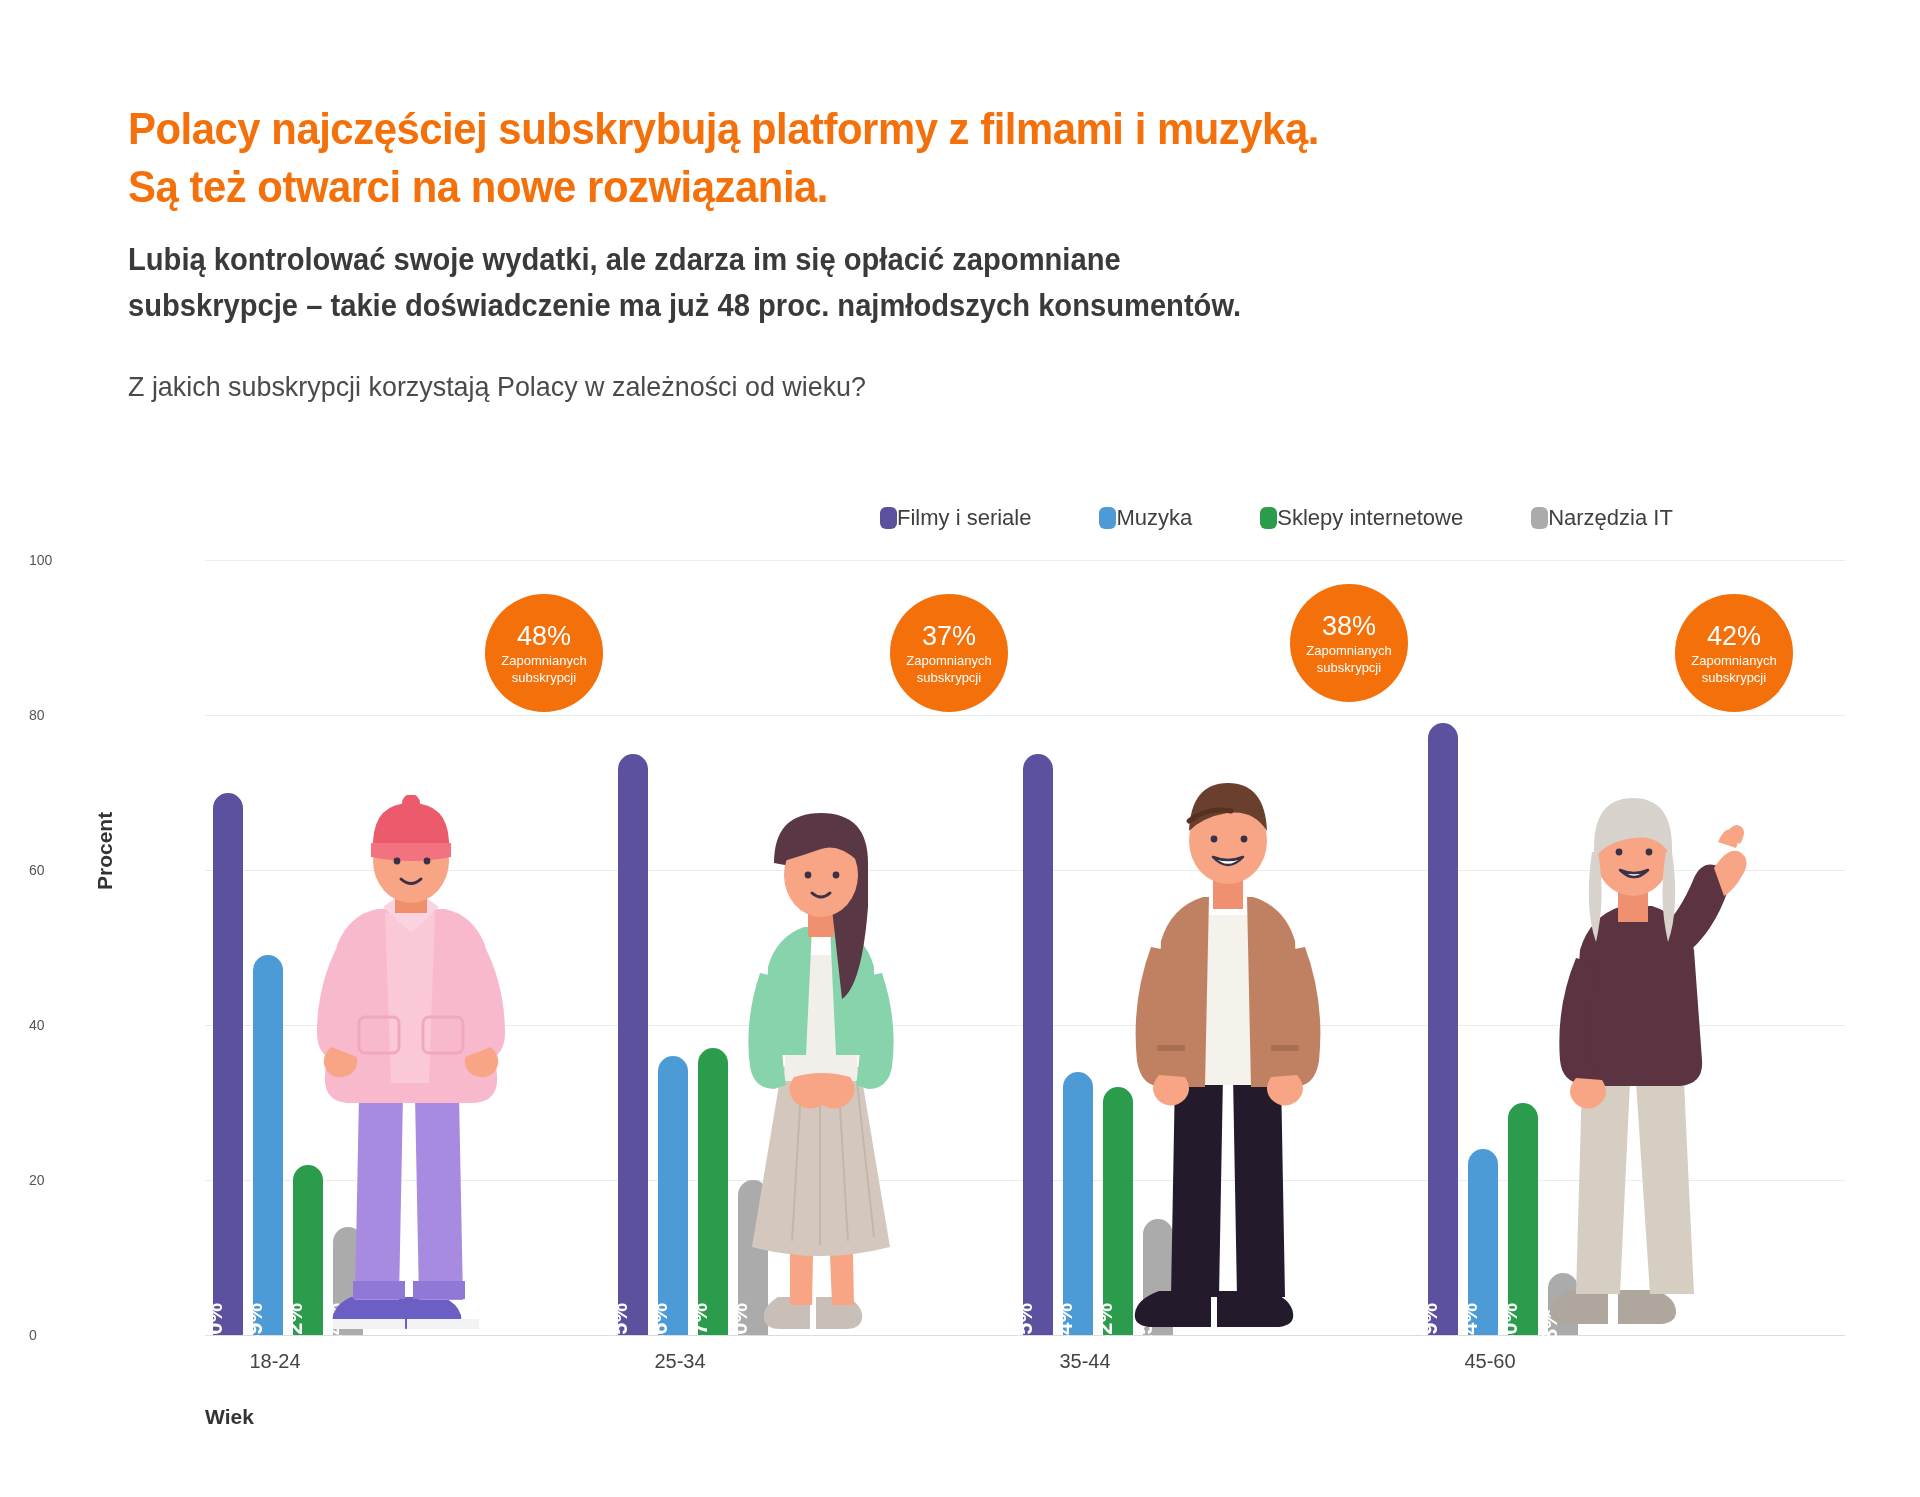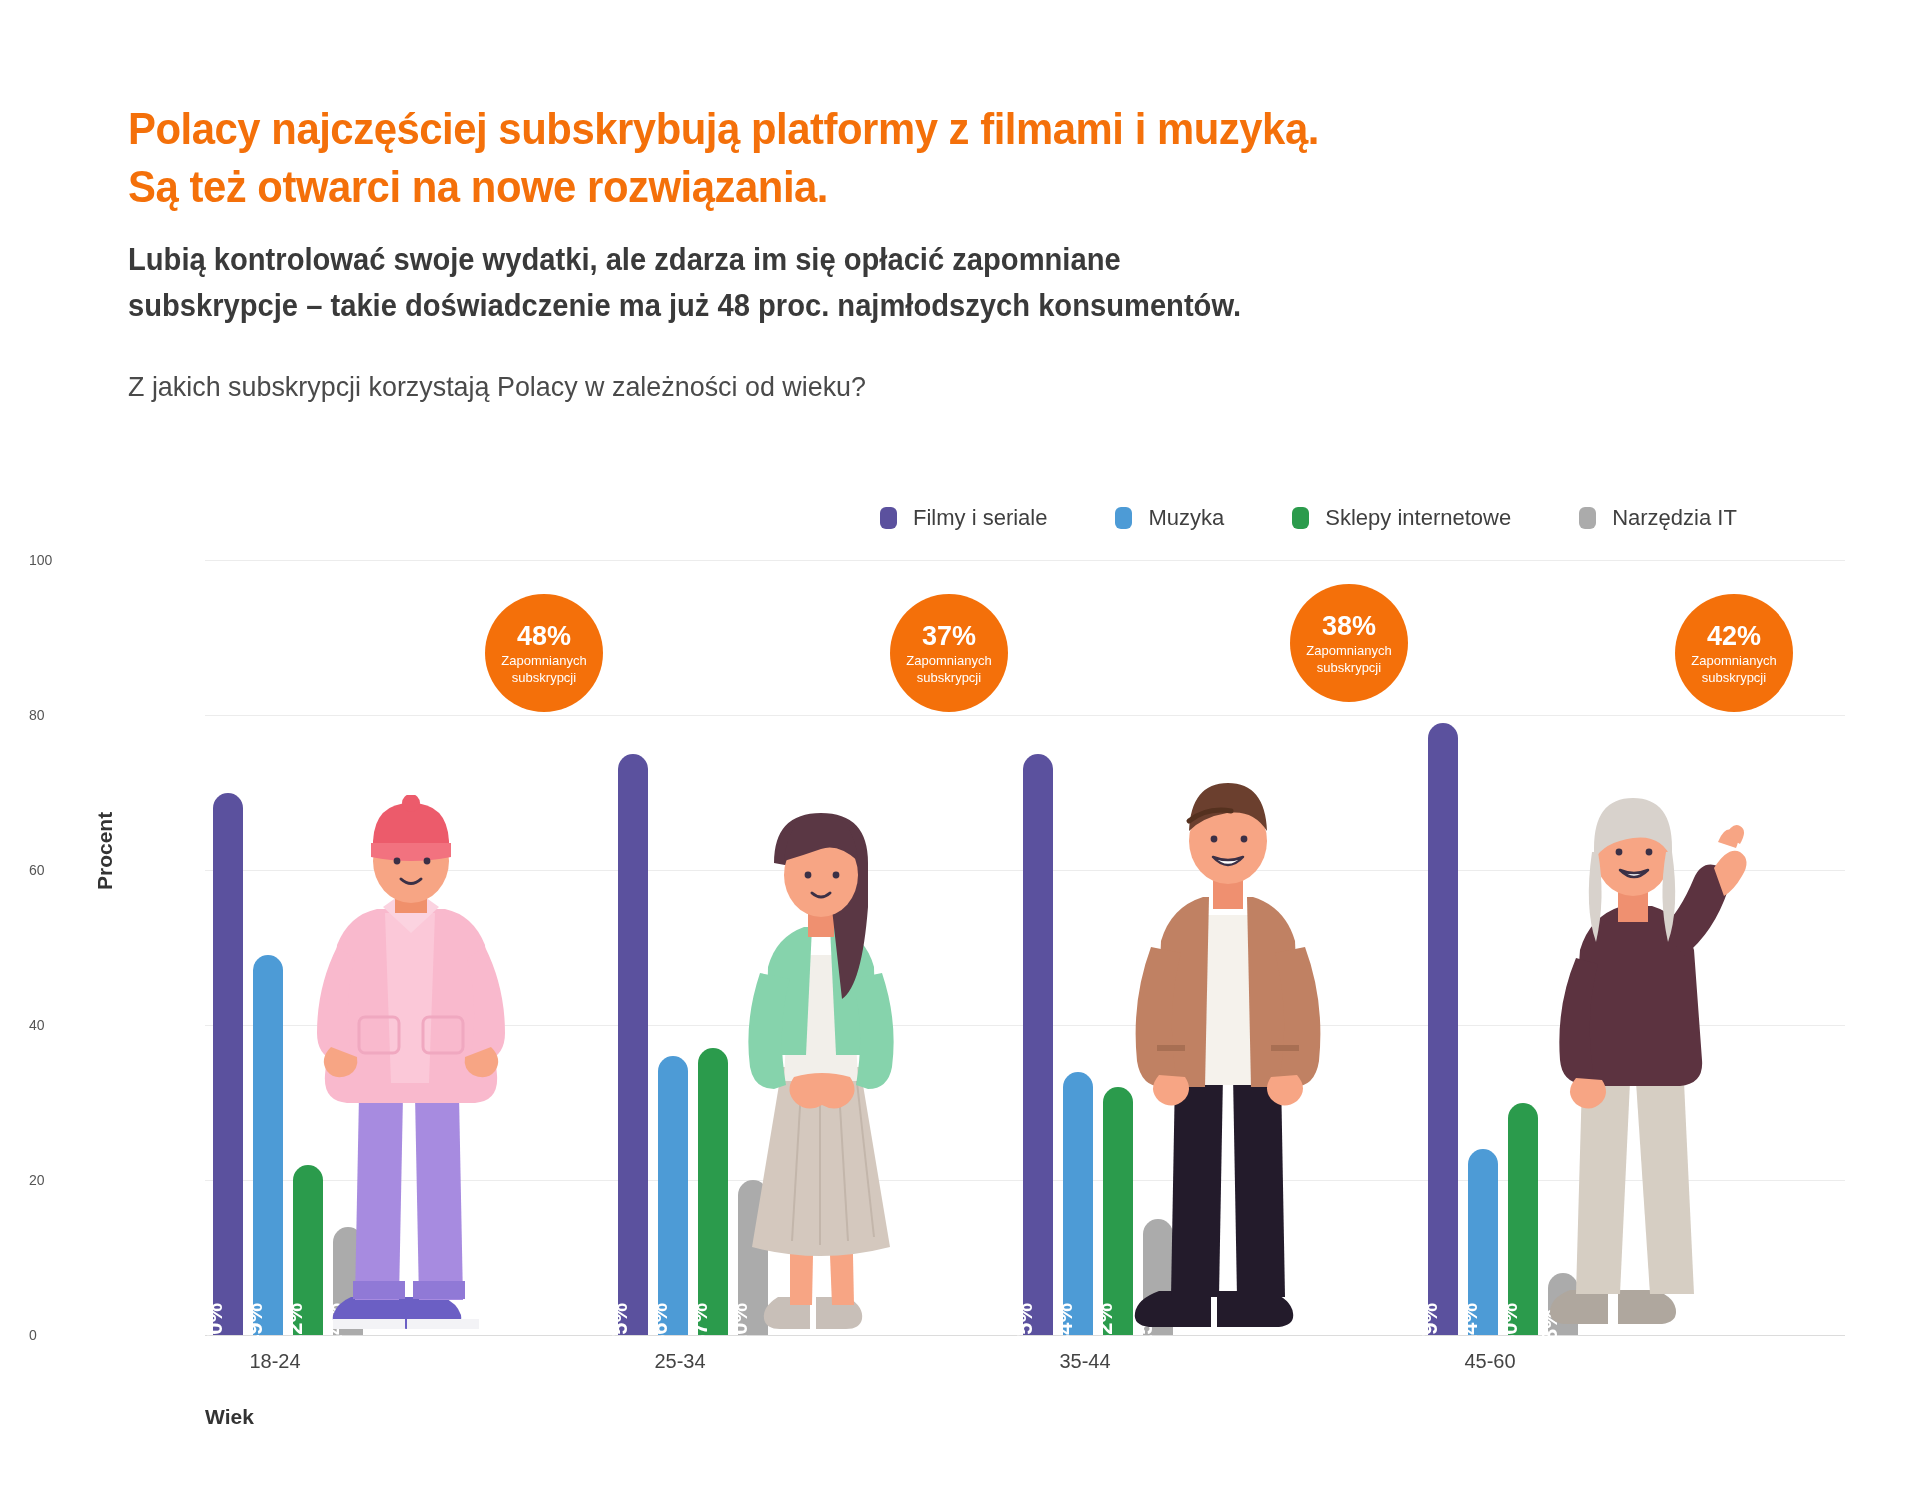--- a/index.html
+++ b/index.html
@@ -42,21 +42,21 @@
     margin:42px 0 0 0;
     transform:scaleX(0.96);
     transform-origin:left top;
   }
 
   
   .legend{
     position:absolute;left:880px;top:505px;
     display:flex;align-items:center;gap:68px;
   }
-  .legend-item{display:flex;align-items:center;gap:16px;}
+  .legend-item{display:flex;align-items:center;gap:0;}
   .legend-swatch{width:17px;height:22px;border-radius:6px;display:block;}
   .legend-label{font-size:22px;color:#3f3f3f;white-space:nowrap;}
 
   
   .chart{
     position:absolute;
     left:205px;top:560px;
     width:1640px;height:775px;
   }
 
@@ -105,21 +105,21 @@
   }
 
   
   .badge{
     position:absolute;
     width:118px;height:118px;border-radius:50%;
     background:#F4700A;color:#fff;
     display:flex;flex-direction:column;align-items:center;justify-content:center;
     text-align:center;z-index:40;
   }
-  .badge .bpct{font-size:27px;font-weight:bold;line-height:30px;}
+  .badge .bpct{font-size:27px;font-weight:normal;line-height:30px;}
   .badge .btxt{font-size:13px;line-height:15px;font-weight:normal;padding-top:2px;}
 
   
   .person{position:absolute;bottom:0;z-index:20;}
   .person svg{display:block;}
 </style>
 </head>
 <body>
 
 <div class="page">

